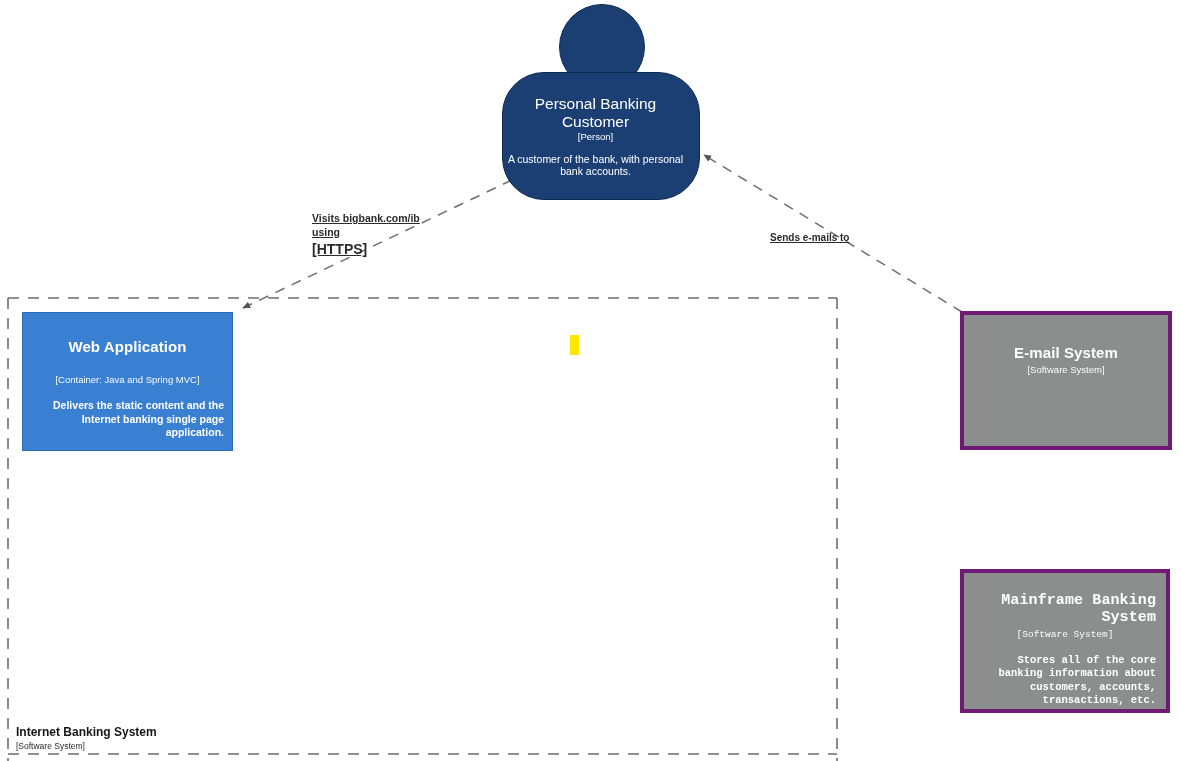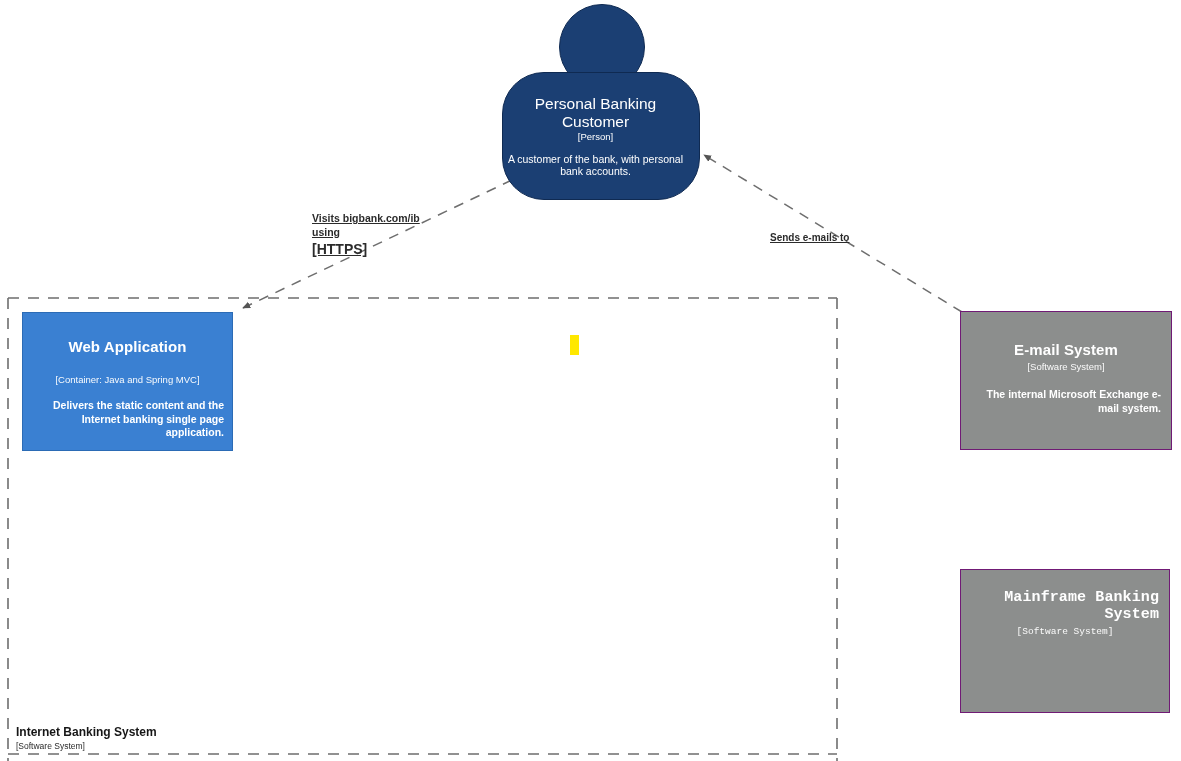--- a/index.html
+++ b/index.html
@@ -109,21 +109,21 @@
     justify-content: flex-start;
     padding-top: 26px;
   }
   #web-app .n-name { font-size: 15px; }
   #web-app .n-type { font-size: 9.5px; margin-top: 18px; }
   #web-app .n-desc { font-size: 10.5px; margin-top: 14px; }
 
   
   .sys-grey {
     background: #8C8E8D;
-    border: 1px solid #701a75;
+    border: 4px solid #701a75;
   }
   #email-system {
     left: 960px;
     top: 311px;
     width: 212px;
     height: 139px;
     padding: 0 10px;
     justify-content: flex-start;
     padding-top: 30px;
   }
@@ -243,26 +243,26 @@
 
   <div id="web-app" class="node">
     <div class="n-name">Web Application</div>
     <div class="n-type">[Container: Java and Spring MVC]</div>
     <div class="n-desc">Delivers the static content and the Internet banking single page application.</div>
   </div>
 
   <div id="email-system" class="node sys-grey">
     <div class="n-name">E-mail System</div>
     <div class="n-type">[Software System]</div>
-    <div class="n-desc">The internal Microsoft Exchange e-mail system.</div>
   </div>
 
   <div id="mainframe-system" class="node sys-grey">
     <div class="n-name">Mainframe Banking System</div>
     <div class="n-type">[Software System]</div>
+    <div class="n-desc">Stores all of the core banking information about customers, accounts, transactions, etc.</div>
   </div>
 
   <div id="label-visits" class="edge-label">
     <span>Visits bigbank.com/ib using</span>
     <span class="tech">[HTTPS]</span>
   </div>
 
   <div id="label-emails" class="edge-label">
     <span>Sends e-mails to</span>
   </div>

